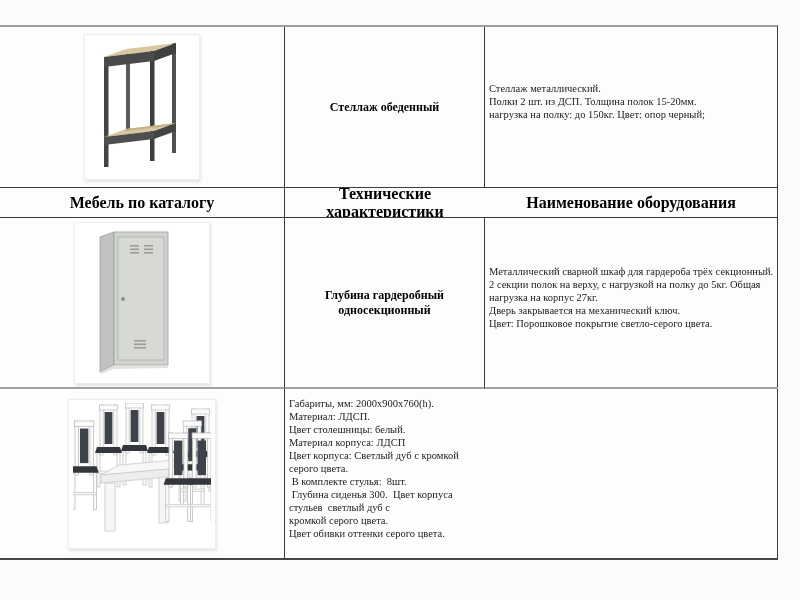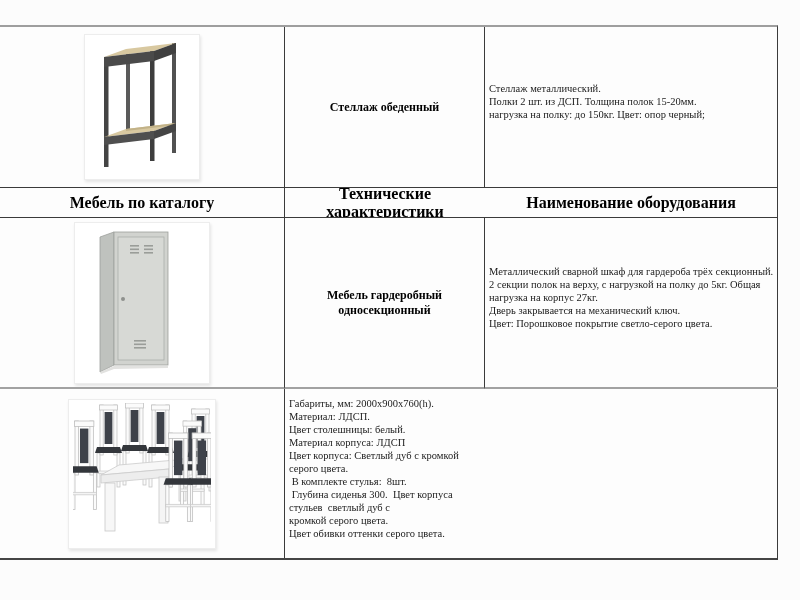--- a/index.html
+++ b/index.html
@@ -115,21 +115,21 @@
             <rect x="52" y="116.5" width="12" height="1.6"></rect>
             <rect x="52" y="120" width="12" height="1.6"></rect>
         </g>
 
         <circle cx="41" cy="72" r="2" fill="#8e918d"></circle>
 
         <polygon points="18,145 32,139 86,139 86,141 32,142 19,147" fill="#e2e2e0"></polygon>
       </svg>
     </div>
   </div>
-  <div class="cell vline rb-gray name-cell">Мебель гардеробный
+  <div class="cell vline rb-gray name-cell">Глубина гардеробный
 односекционный</div>
   <div class="cell rb-gray specs-cell">Металлический сварной шкаф для гардероба трёх секционный.
 2 секции полок на верху, с нагрузкой на полку до 5кг. Общая
 нагрузка на корпус 27кг.
 Дверь закрывается на механический ключ.
 Цвет: Порошковое покрытие светло-серого цвета.</div>
 
   <div class="cell vline photo-cell">
     <div class="photo" style="width:148px;height:150px;">
       <svg width="138" height="142" viewBox="0 0 138 142">

